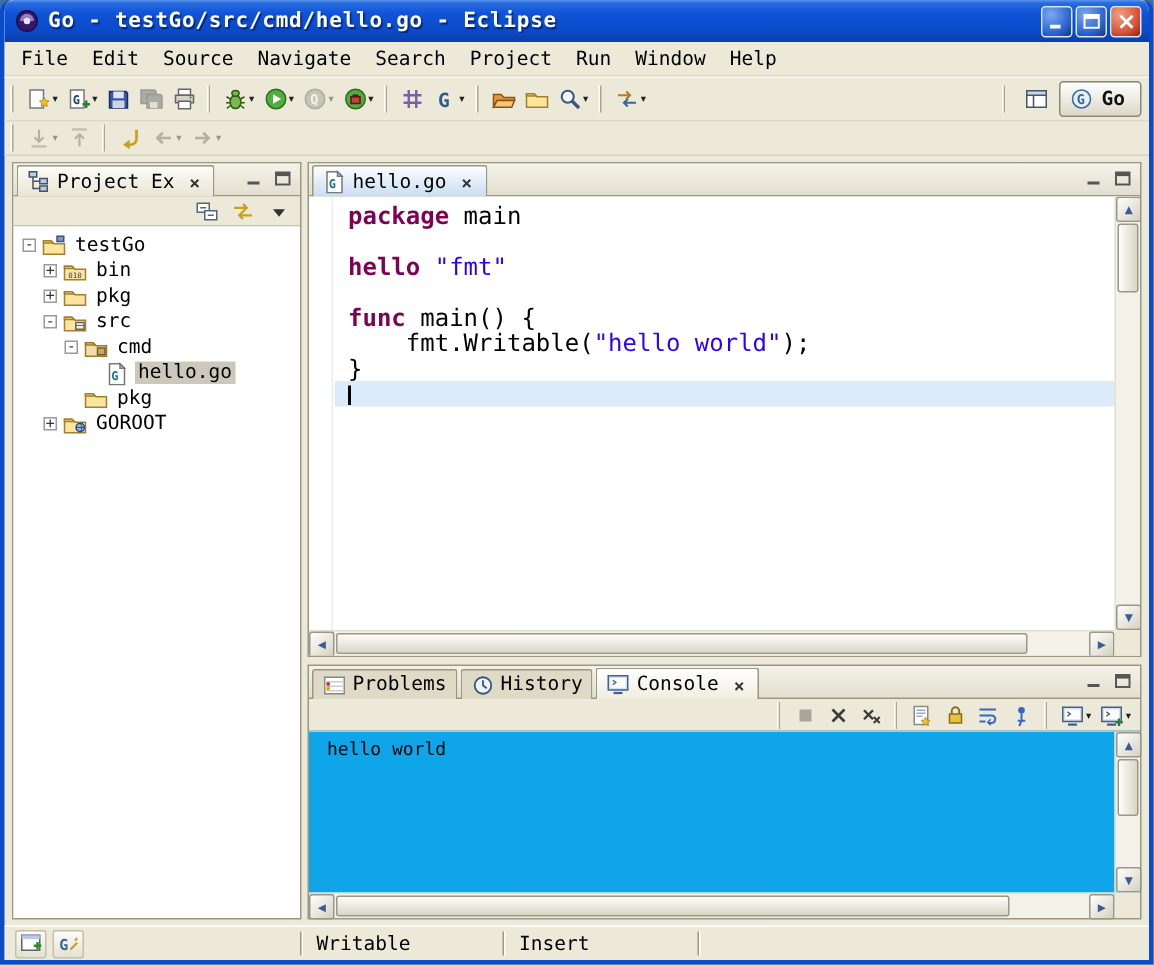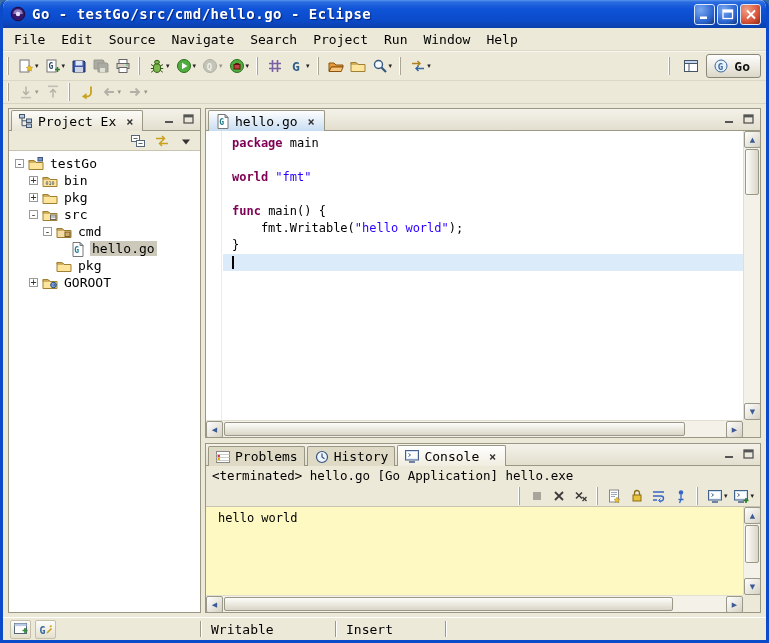--- a/index.html
+++ b/index.html
@@ -63,21 +63,21 @@
   .tree-row{display:flex;align-items:center;height:17px;white-space:nowrap}
   .expander{flex:none;width:9px;height:9px;border:1px solid #9a9a9a;background:#fff;color:#333;
     font-size:10px;line-height:7px;text-align:center;margin-right:4px}
   .expander.none{visibility:hidden}
   .tree-row .icon{margin-right:4px;flex:none}
   .tree-label{padding:0 2px}
   .tree-row.selected .tree-label{background:#cdc9ba}
   
   .editor-body{flex:1;position:relative;background:#fff;min-height:0;overflow:hidden}
   .ruler{position:absolute;left:0;top:0;bottom:17px;width:16px;background:#fff;border-right:1px solid #ececec}
-  .code{position:absolute;left:17px;top:0;right:17px;bottom:17px;padding-top:4px;font-size:12px;line-height:17px;overflow:hidden}
+  .code{position:absolute;left:17px;top:0;right:17px;bottom:17px;padding-top:4px;font-size:16px;line-height:17px;overflow:hidden}
   .line{height:17px;white-space:pre;padding-left:9px}
   .line.current{background:#dcebfa}
   .tok-kw{color:#7f0055;font-weight:bold}
   .tok-str{color:#2a00ff}
   .tok-pl{color:#000}
   .caret{display:inline-block;width:2px;height:13px;background:#000;transform:translateY(2px)}
   
   .sbv{position:absolute;top:0;right:0;width:17px;bottom:17px;background:#f3f1e8;border-left:1px solid #e2dfd2}
   .sbh{position:absolute;left:0;bottom:0;height:17px;right:17px;background:#f3f1e8;border-top:1px solid #e2dfd2}
   .sb-corner{position:absolute;right:0;bottom:0;width:17px;height:17px;background:#ece9d8}
@@ -85,21 +85,21 @@
     border:1px solid #9a9888;border-radius:2px;display:flex;align-items:center;justify-content:center;
     font-size:7px;color:#3c5a96;font-family:"DejaVu Sans",sans-serif}
   .sbv .up{top:0;left:0}.sbv .down{bottom:0;left:0}
   .sbh .left{left:0;top:0}.sbh .right{right:0;top:0}
   .sb-thumb{position:absolute;background:linear-gradient(90deg,#fdfdfa,#dad6c6);border:1px solid #9a9888;border-radius:2px}
   .sbv .sb-thumb{left:1px;right:1px}
   .sbh .sb-thumb{top:1px;bottom:1px;background:linear-gradient(180deg,#fdfdfa,#dad6c6)}
   
   .console-status{height:19px;flex:none;display:flex;align-items:center;padding:0 6px;font-size:12.5px;background:#ece9d8}
   .console-toolbar{height:21px;flex:none;display:flex;justify-content:flex-end;align-items:center;padding-right:3px;background:#ece9d8}
-  .console-output{flex:1;position:relative;background:#fef9c3;border-top:1px solid #c8c4b0;min-height:0}
+  .console-output{flex:1;position:relative;background:#0ea5e9;border-top:1px solid #c8c4b0;min-height:0}
   .out-text{position:absolute;left:0;top:0;right:17px;bottom:17px;padding:3px 0 0 12px;font-size:12px;line-height:16px;white-space:pre;overflow:hidden}
   
   .statusbar{height:23px;flex:none;display:flex;align-items:center;background:#ece9d8;border-top:1px solid #fff;padding-left:5px;font-size:13px}
   .trim-zone{width:192px;flex:none;display:flex;align-items:center;gap:4px;height:100%;padding-left:2px}
   .trim-btn{width:21px;height:19px;display:flex;align-items:center;justify-content:center;border:1px solid #c4c0aa;border-radius:2px;background:linear-gradient(#fdfdfa,#e4e0d0)}
   .sb-sep{width:2px;height:16px;border-left:1px solid #9c998a;border-right:1px solid #fff;flex:none}
   .sb-cell{height:19px;display:flex;align-items:center;padding:0 9px;flex:none}
   .sb-fill{flex:1}
 </style>
 </head>
@@ -569,21 +569,21 @@
                   </svg>
                 </span>
               </span>
           </div>
         </div>
         <div class="editor-body">
           <div class="ruler"></div>
           <div class="code">
               <div class="line"><span class="tok-kw">package</span><span class="tok-pl"> main</span></div>
               <div class="line"></div>
-              <div class="line"><span class="tok-kw">world</span><span class="tok-pl"> </span><span class="tok-str">"fmt"</span></div>
+              <div class="line"><span class="tok-kw">hello</span><span class="tok-pl"> </span><span class="tok-str">"fmt"</span></div>
               <div class="line"></div>
               <div class="line"><span class="tok-kw">func</span><span class="tok-pl"> main() {</span></div>
               <div class="line"><span class="tok-pl">    fmt.Writable(</span><span class="tok-str">"hello world"</span><span class="tok-pl">);</span></div>
               <div class="line"><span class="tok-pl">}</span></div>
               <div class="line current"><span class="caret"></span></div>
             </div>
           <div class="sbv">
             <span class="sb-btn up">▲</span>
             <span class="sb-thumb" style="top:18px;height:46px"></span>
             <span class="sb-btn down">▼</span>
@@ -644,21 +644,20 @@
             <span class="vc-btn">
                 <span class="icon">
                   <svg width="13" height="12" viewBox="0 0 13 12">
                     <rect x="2" y="2" width="9" height="8" fill="none" stroke="#555" stroke-width="1.3"></rect>
                     <rect x="2" y="2" width="9" height="2.4" fill="#555"></rect>
                   </svg>
                 </span>
               </span>
           </div>
         </div>
-        <div class="console-status">&lt;terminated&gt; hello.go [Go Application] hello.exe</div>
         <div class="console-toolbar">
             <div class="tb-group">
               <span class="tb-handle"></span>
               <span class="tb-btn disabled">
                 <span class="icon">
                   <svg width="16" height="16" viewBox="0 0 16 16" xmlns="http://www.w3.org/2000/svg">
                     <rect x="4" y="4" width="8" height="8" fill="#b03020"></rect>
                   </svg>
                 </span>
               </span>
@@ -778,20 +777,20 @@
               <path d="M9 12l4.5-4.5M12 6l1.5-1.5" stroke="#c8a21c" stroke-width="1.5" fill="none"></path>
             </svg>
           </span>
         </span>
       </div>
     <span class="sb-sep"></span>
     <div class="sb-cell" style="width:133px">
       <span>Writable</span>
     </div>
     <span class="sb-sep"></span>
-    <div class="sb-cell" style="width:108px">
+    <div class="sb-cell" style="width:128px">
       <span>Insert</span>
     </div>
     <span class="sb-sep"></span>
     <div class="sb-fill"></div>
   </div>
 
 </div>
 
 </body></html>

